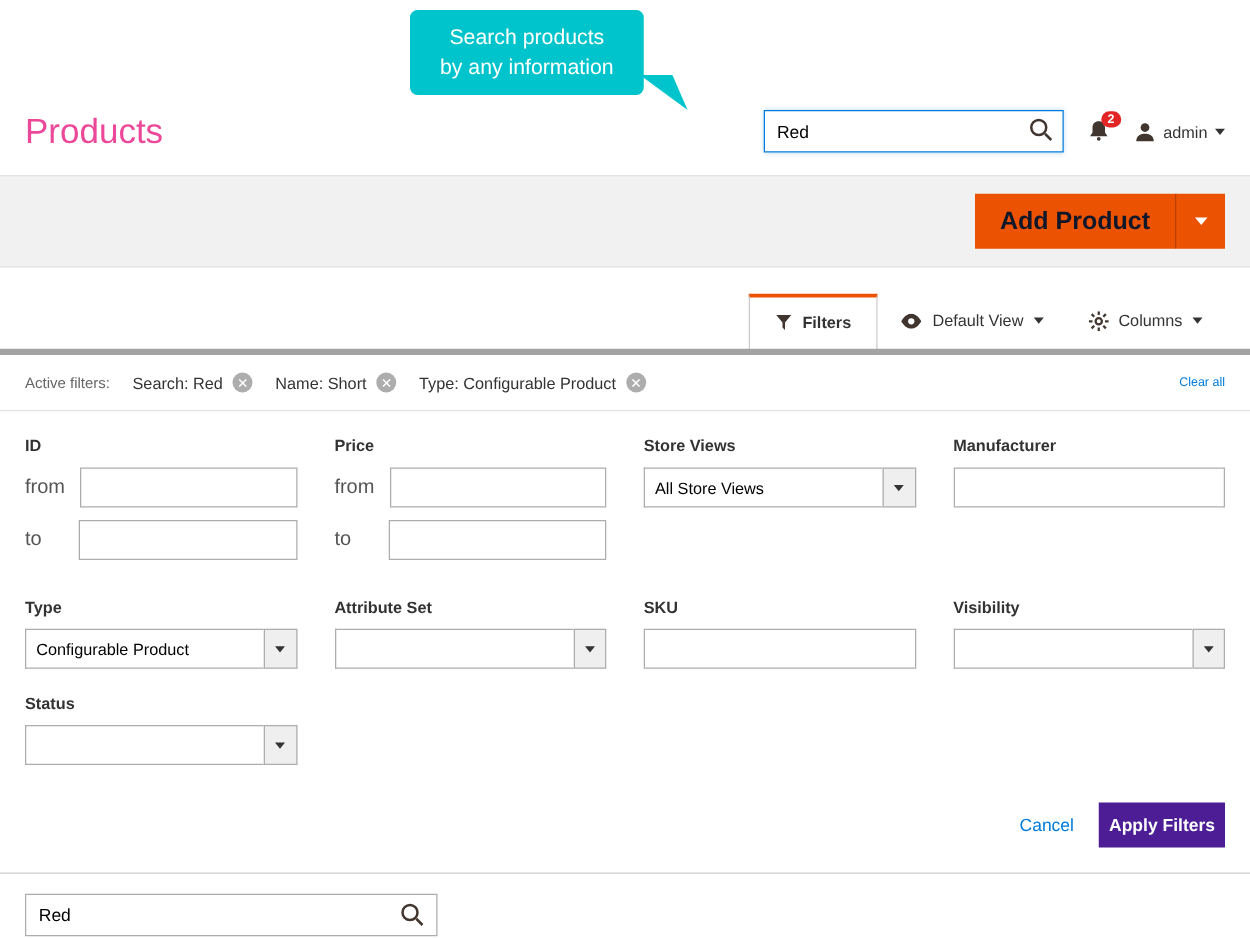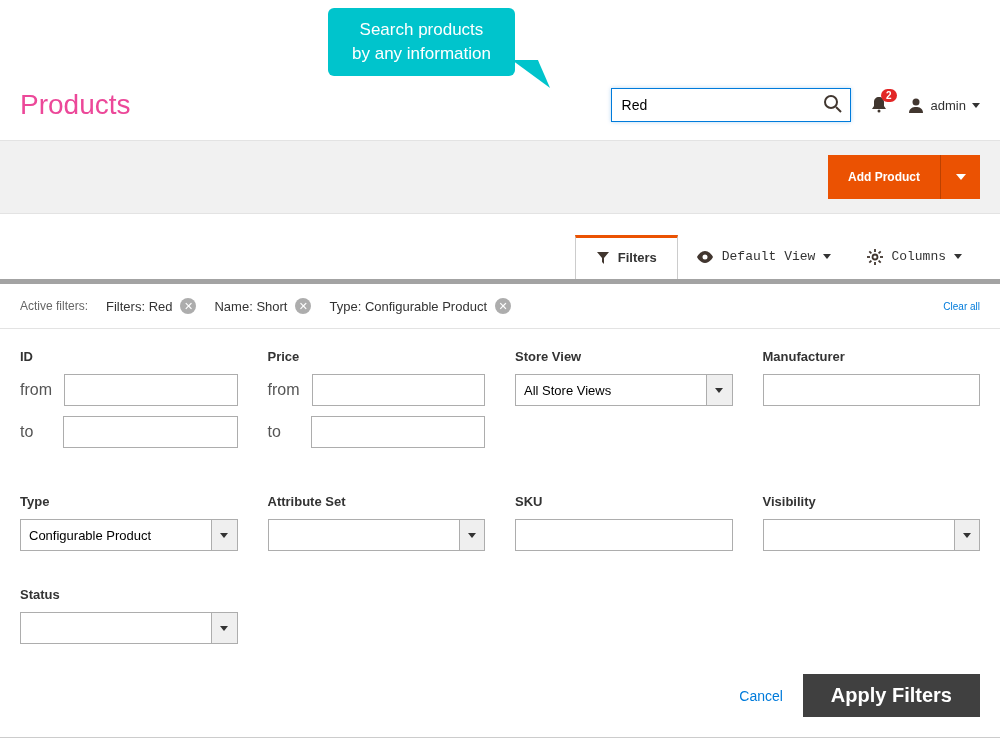--- a/index.html
+++ b/index.html
@@ -10,41 +10,41 @@
 .page-title { font-size: 28px; font-weight: 300; color: #ec4899; }
 .header-right { display: flex; align-items: center; gap: 18px; }
 .search-box { position: relative; }
 .search-input { width: 240px; height: 34px; border: 1px solid #007bdb; padding: 0 40px 0 10px; font-size: 14px; outline: none; box-shadow: 0 0 4px rgba(0,123,219,0.3); }
 .search-icon-btn { position: absolute; right: 8px; top: 6px; background: none; border: none; cursor: pointer; }
 .notif { position: relative; cursor: pointer; }
 .notif-badge { position: absolute; top: -6px; right: -8px; background: #e22626; color: #fff; border-radius: 9px; font-size: 10px; font-weight: bold; padding: 1px 5px; }
 .user-menu { display: flex; align-items: center; gap: 6px; cursor: pointer; font-size: 13px; }
 .toolbar-band { background: #f1f1f1; border-top: 1px solid #e3e3e3; border-bottom: 1px solid #e3e3e3; padding: 14px 20px; display: flex; justify-content: flex-end; }
 .add-btn { display: flex; }
-.add-btn-main { background: #eb5202; color: #ffffff; border: none; padding: 0 20px; height: 44px; font-size: 12px; font-weight: 600; cursor: pointer; }
+.add-btn-main { background: #eb5202; color: #0f172a; border: none; padding: 0 20px; height: 44px; font-size: 20px; font-weight: 600; cursor: pointer; }
 .add-btn-toggle { background: #eb5202; border: none; border-left: 1px solid rgba(0,0,0,0.2); width: 40px; height: 44px; cursor: pointer; display: flex; align-items: center; justify-content: center; }
 .view-controls { display: flex; justify-content: flex-end; gap: 0; padding: 20px 20px 0 20px; }
 .tab-filters { border: 1px solid #ccc; border-bottom: 1px solid #fff; border-top: 3px solid #eb5202; padding: 12px 20px 14px; display: flex; align-items: center; gap: 8px; font-weight: 600; cursor: pointer; position: relative; top: 1px; background: #fff; }
-.view-btn { padding: 12px 18px; display: flex; align-items: center; gap: 8px; cursor: pointer; font-size: 13px; font-family: Liberation Mono, monospace; }
+.view-btn { padding: 12px 18px; display: flex; align-items: center; gap: 8px; cursor: pointer; font-size: 13px; }
 .active-filters { display: flex; align-items: center; gap: 18px; padding: 14px 20px; border-top: 5px solid #a3a3a3; border-bottom: 1px solid #e3e3e3; position: relative; }
 .af-label { font-size: 12px; color: #666; }
 .chip { display: flex; align-items: center; gap: 8px; font-size: 13px; }
 .chip-x { width: 16px; height: 16px; border-radius: 50%; background: #adadad; color: #fff; display: flex; align-items: center; justify-content: center; font-size: 11px; cursor: pointer; }
 .clear-all { position: absolute; right: 20px; color: #007bdb; cursor: pointer; font-size: 10px; }
-.filter-form { padding: 20px; display: grid; grid-template-columns: repeat(4, 1fr); gap: 36px 30px; }
+.filter-form { padding: 20px; display: grid; grid-template-columns: repeat(4, 1fr); gap: 20px 30px; }
 .fgroup .flabel { font-weight: 600; font-size: 13px; margin-bottom: 10px; display: block; }
 .frow { display: flex; align-items: center; gap: 12px; margin-bottom: 10px; }
 .frow .sub { width: 40px; font-size: 16px; color: #555; }
 .finput { height: 32px; border: 1px solid #adadad; padding: 0 8px; width: 100%; font-size: 13px; }
 .fselect { display: flex; }
 .fselect .finput { border-right: none; }
 .fselect-toggle { width: 30px; height: 32px; border: 1px solid #adadad; background: #efefef; display: flex; align-items: center; justify-content: center; cursor: pointer; }
 .form-actions { padding: 10px 20px 20px; display: flex; justify-content: flex-end; gap: 20px; align-items: center; border-bottom: 1px solid #ccc; }
 .cancel-link { color: #007bdb; cursor: pointer; font-size: 14px; }
-.apply-btn { background: #404040; color: #fff; border: none; padding: 10px 28px; font-weight: 600; cursor: pointer; font-size: 20px; }
+.apply-btn { background: #4c1d95; color: #fff; border: none; padding: 10px 8px; font-weight: 600; cursor: pointer; font-size: 14px; }
 .grid-controls { padding: 16px 20px; }
 .keyword-search { position: relative; width: 330px; margin-bottom: 18px; }
 .keyword-input { width: 100%; height: 34px; border: 1px solid #adadad; padding: 0 40px 0 10px; font-size: 14px; }
 .tri-down { width: 0; height: 0; border-left: 4px solid transparent; border-right: 4px solid transparent; border-top: 5px solid #333; }
 .tri-down-white { width: 0; height: 0; border-left: 5px solid transparent; border-right: 5px solid transparent; border-top: 6px solid #fff; }
 svg { display: block; }
 </style>
 </head>
 <body>
 
@@ -123,21 +123,21 @@
         </g>
       </svg>
     <span>Columns</span>
     <span class="tri-down"></span>
   </div>
 </div>
 
 <div class="active-filters">
   <span class="af-label">Active filters:</span>
   <div class="chip">
-    <span>Filters: Red</span>
+    <span>Search: Red</span>
     <span class="chip-x">✕</span>
   </div>
   <div class="chip">
     <span>Name: Short</span>
     <span class="chip-x">✕</span>
   </div>
   <div class="chip">
     <span>Type: Configurable Product</span>
     <span class="chip-x">✕</span>
   </div>
@@ -161,21 +161,21 @@
     <div class="frow">
         <span class="sub">from</span>
         <input class="finput" value="" style="">
       </div>
     <div class="frow">
         <span class="sub">to</span>
         <input class="finput" value="" style="">
       </div>
   </div>
   <div class="fgroup">
-    <span class="flabel">Store View</span>
+    <span class="flabel">Store Views</span>
     <div class="fselect">
         <input class="finput" readonly="" value="All Store Views" style="">
         <div class="fselect-toggle">
           <span class="tri-down"></span>
         </div>
       </div>
   </div>
   <div class="fgroup">
     <span class="flabel">Manufacturer</span>
     <input class="finput" value="" style="">

